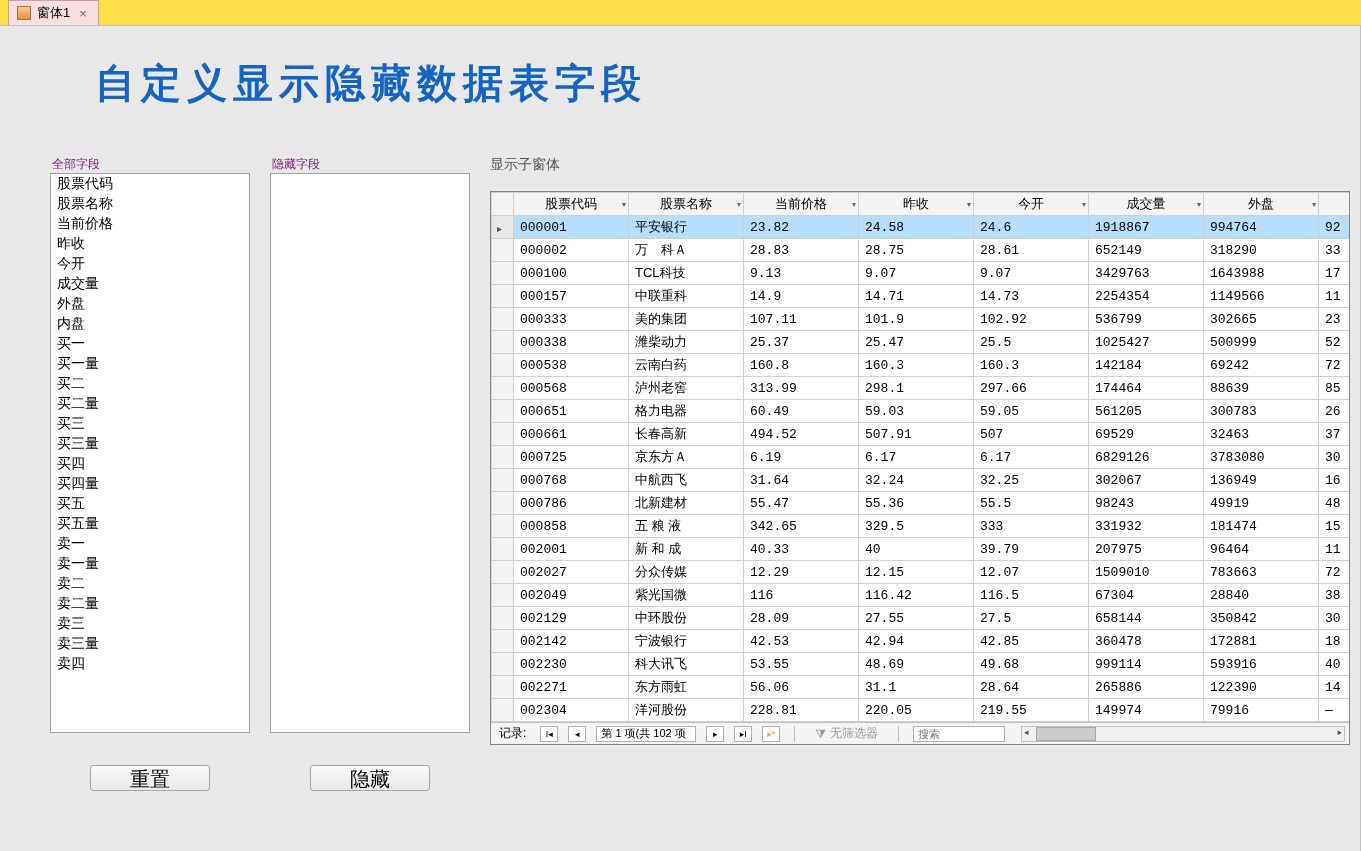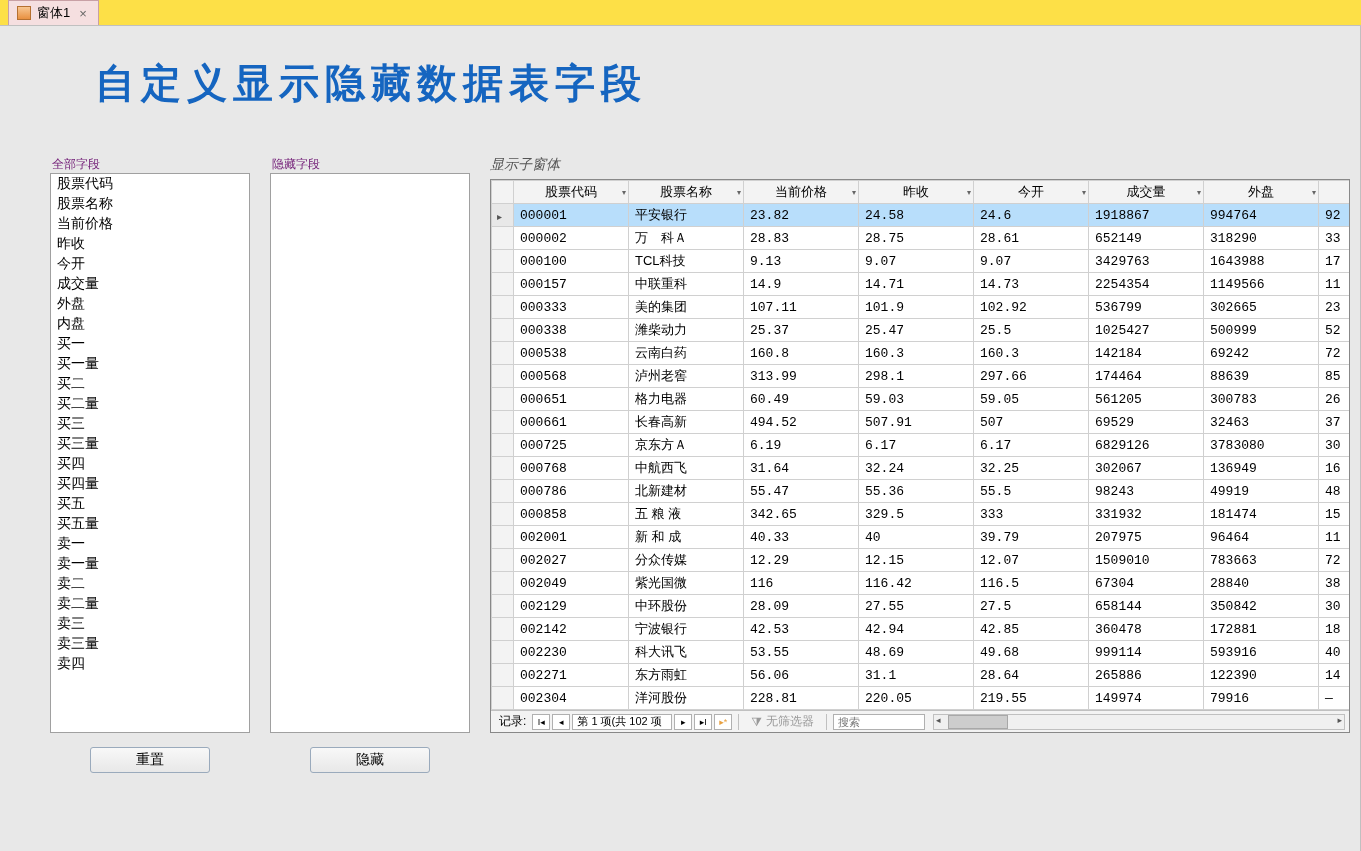--- a/index.html
+++ b/index.html
@@ -83,30 +83,30 @@
 .listbox::-webkit-scrollbar-track { background: #f0f0f0; border-left:1px solid #d0d0d0;}
 .listbox::-webkit-scrollbar-thumb { background: #cdcdcd; border:1px solid #a8a8a8;}
 .listbox-item {
   padding: 1px 6px;
   cursor: pointer;
   white-space: nowrap;
 }
 .btn {
   width: 120px;
   height: 26px;
-  margin-top: 14px;
+  margin-top: 32px;
   background: linear-gradient(180deg,#f8f8f8,#e8e8e8);
   border: 1px solid #9aaabc;
   border-radius: 3px;
-  font-size: 14px;
+  font-size: 20px;
   cursor: pointer;
   align-self: center;
 }
 .col-wide { flex: 1; padding-right: 10px; }
-.subform-label { font-size: 14px; color:#555; margin-bottom: 5px; font-style: italic; }
+.subform-label { font-size: 14px; color:#555; margin-bottom: 17px; }
 .subform {
   border: 1px solid #888;
   height: 554px;
   background: #fff;
   display: flex;
   flex-direction: column;
   width: 860px;
 }
 .grid-wrap {
   flex: 1;
@@ -151,21 +151,21 @@
 .grid tr.selected .rowsel::before { content:"▸"; color:#555; font-size:10px; padding-left:5px;}
 .grid .code-col { font-family: "Consolas","Courier New",monospace; }
 .grid .num-col { font-family: "Consolas","Courier New",monospace; }
 .nav-bar {
   height: 22px;
   background: #f3f3f3;
   border-top: 1px solid #c0c0c0;
   display: flex;
   align-items: center;
   font-size: 12px;
-  gap: 2px;
+  gap: 10px;
   padding: 0 4px;
 }
 .nav-label { padding: 0 4px; }
 .nav-btn {
   width: 18px; height: 16px;
   background: #fff;
   border: 1px solid #b0b0b0;
   display:flex; align-items:center; justify-content:center;
   font-size: 9px;
   cursor:pointer;

